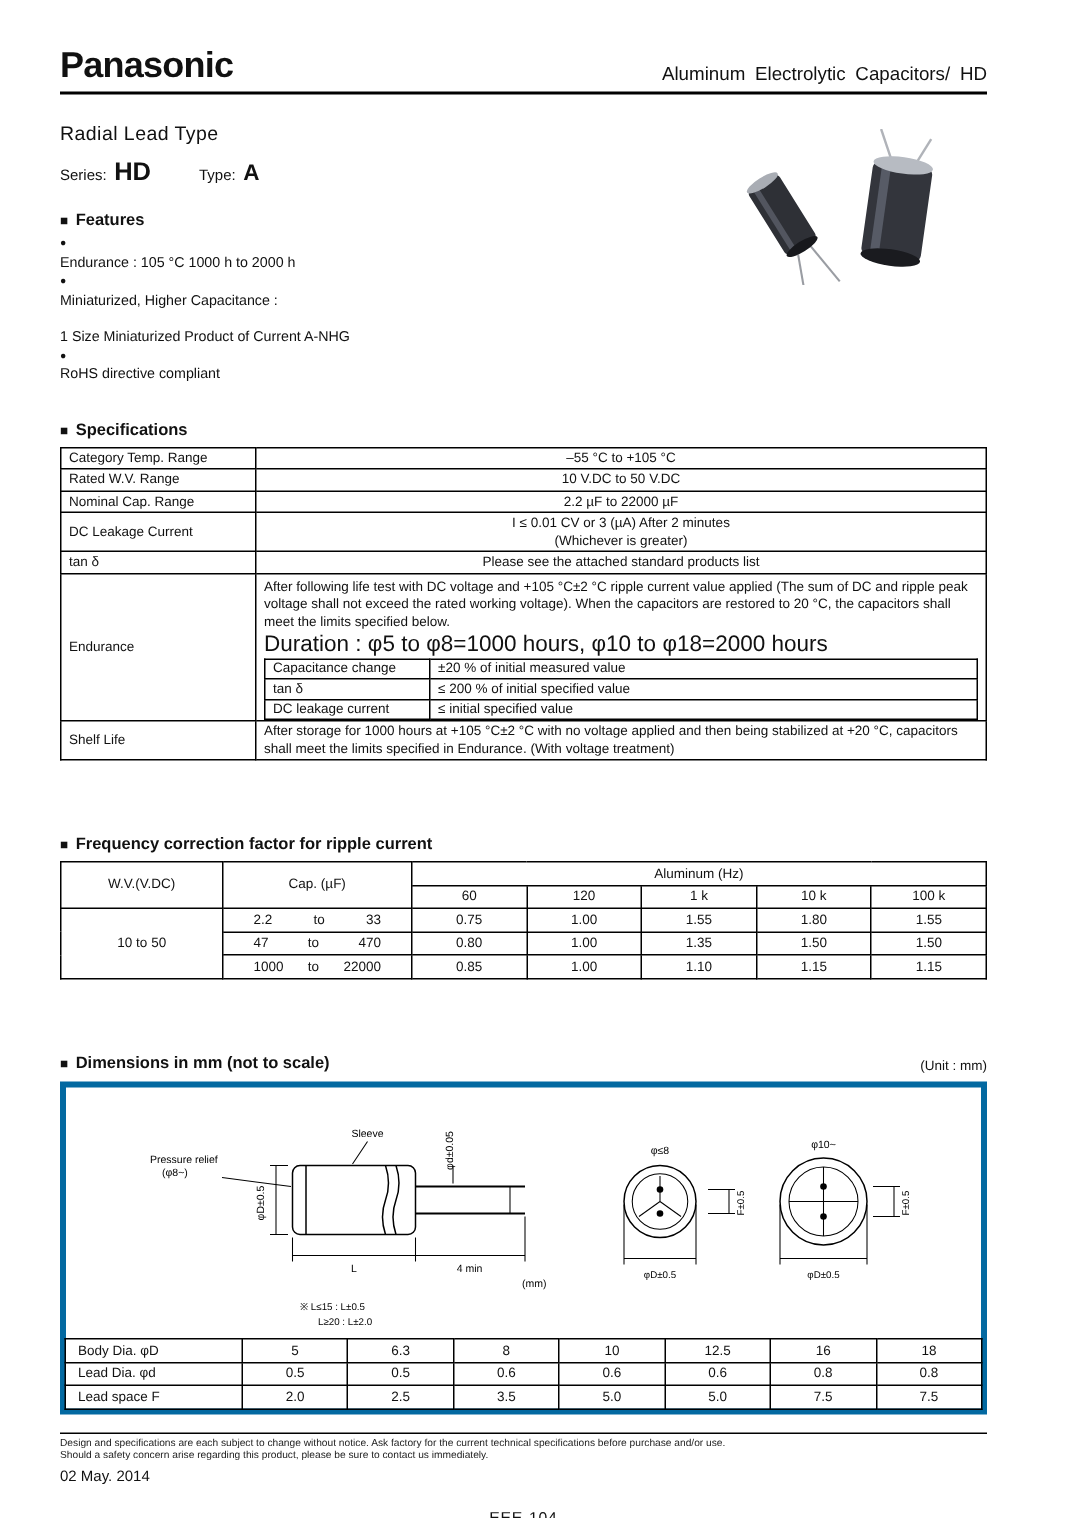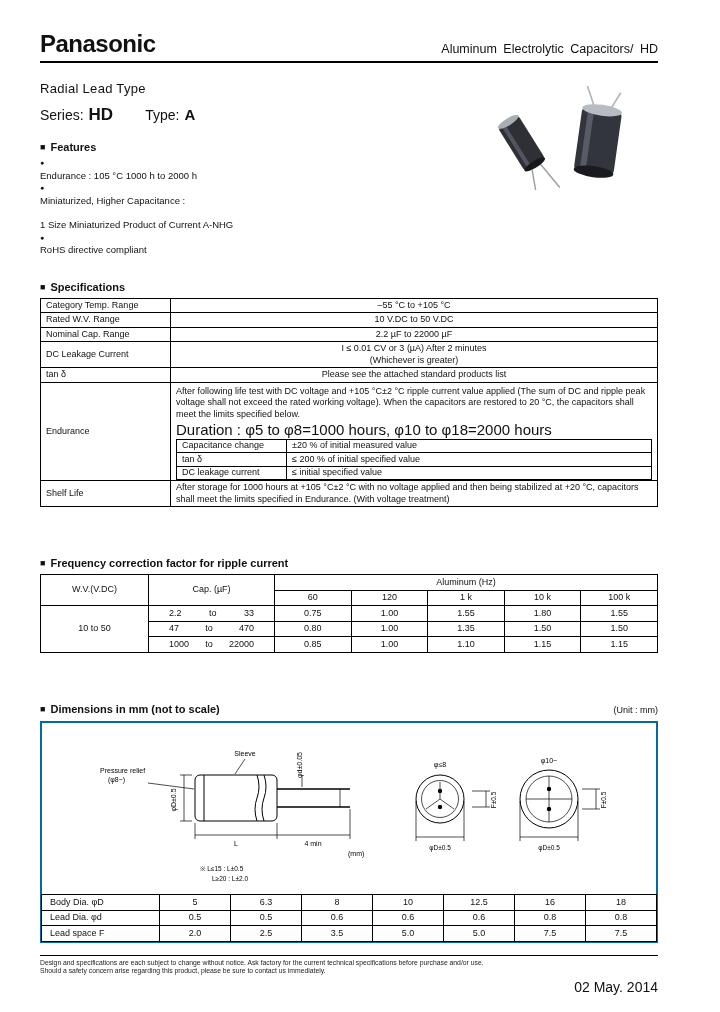--- a/index.html
+++ b/index.html
@@ -13,21 +13,21 @@
 
   
   .hdr { display:flex; justify-content:space-between; align-items:flex-end; }
   .brand { font-size:24px; font-weight:bold; letter-spacing:-0.5px; }
   .doc-title { font-size:12.5px; word-spacing:3px; padding-bottom:2px; }
   .hdr-rule { border-top:2.5px solid #000; margin-top:3px; }
 
   .lead-type { margin-top:18px; font-size:13px; font-weight:normal; letter-spacing:0.3px; }
 
   .series-line { margin-top:9px; display:flex; align-items:baseline; }
-  .sm { font-size:14px; }
+  .sm { font-size:10px; }
   .series-big { font-size:17px; font-weight:bold; margin-left:5px; }
   .type-big  { font-size:15px; font-weight:bold; margin-left:5px; }
   .type-gap { margin-left:32px; }
 
   .photo { position:absolute; top:86px; right:60px; width:178px; height:104px; }
 
   .sec-head { font-size:11px; font-weight:bold; display:flex; align-items:center; }
   .sec-head .marker { font-size:9px; margin-right:5px; }
   .unit-note { font-size:9px; font-weight:normal; }
 
@@ -49,31 +49,31 @@
   .inner-table td { padding:0.5px 5px; }
   .shelf { text-align:left; }
 
   .freq { margin-top:50px; }
   .freq-table { margin-top:5px; }
   .freq-table td { text-align:center; padding:1.5px 4px; }
   .capflex { display:flex; justify-content:space-between; padding:0 16px; }
 
   .dims { margin-top:50px; }
   .dim-head { display:flex; justify-content:space-between; align-items:flex-end; }
-  .dim-box { margin-top:6px; border:2px solid #0369a1; height:222px; position:relative; }
+  .dim-box { margin-top:6px; border:4px solid #0369a1; height:222px; position:relative; }
   .drawing { position:absolute; top:2px; left:0; width:100%; height:172px; }
   .drawing text { font-size:7px; fill:#000; font-family:"Liberation Sans", sans-serif; }
   .drawing .tiny { font-size:6.5px; }
   .dim-table { position:absolute; left:-1px; bottom:-1px; width:calc(100% + 2px); }
   .dim-table td { text-align:center; padding:1.5px 4px; }
   .dim-table .lbl { text-align:left; padding-left:8px; }
 
   .footer { margin-top:12px; border-top:1px solid #000; padding-top:3px; }
   .foot-note { font-size:6.8px; line-height:8.6px; color:#222; }
-  .foot-date { text-align:right; font-size:14px; margin-top:3px; }
+  .foot-date { text-align:left; font-size:10px; margin-top:3px; }
   .page-num { text-align:center; font-size:10.5px; margin-top:16px; letter-spacing:0.5px; }
 </style>
 </head>
 <body>
 
 <div class="page">
 
   <div class="hdr">
     <div class="brand">Panasonic</div>
     <div class="doc-title">Aluminum Electrolytic Capacitors/ HD</div>

